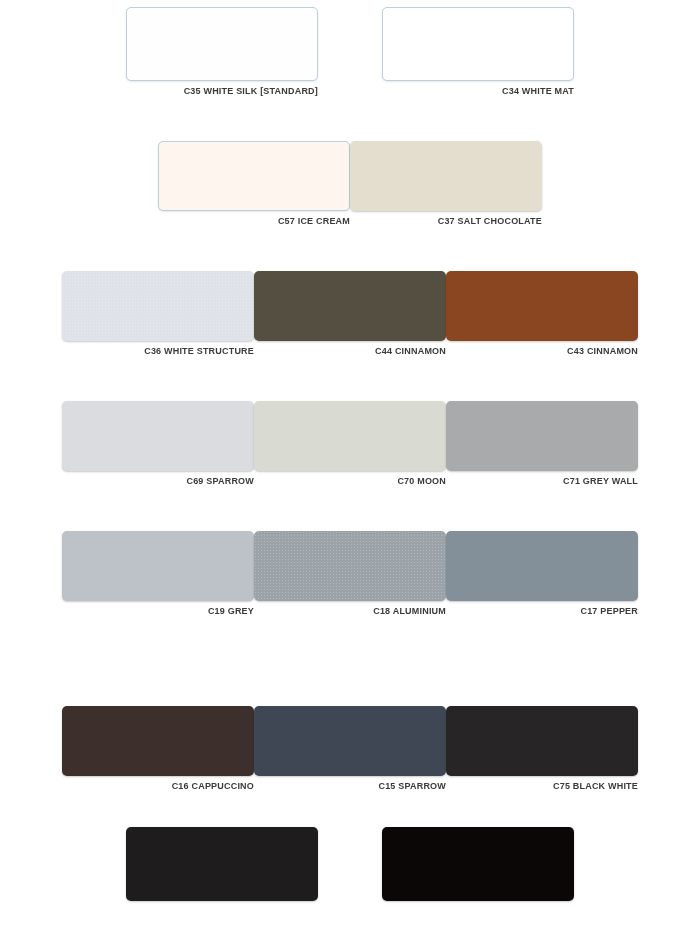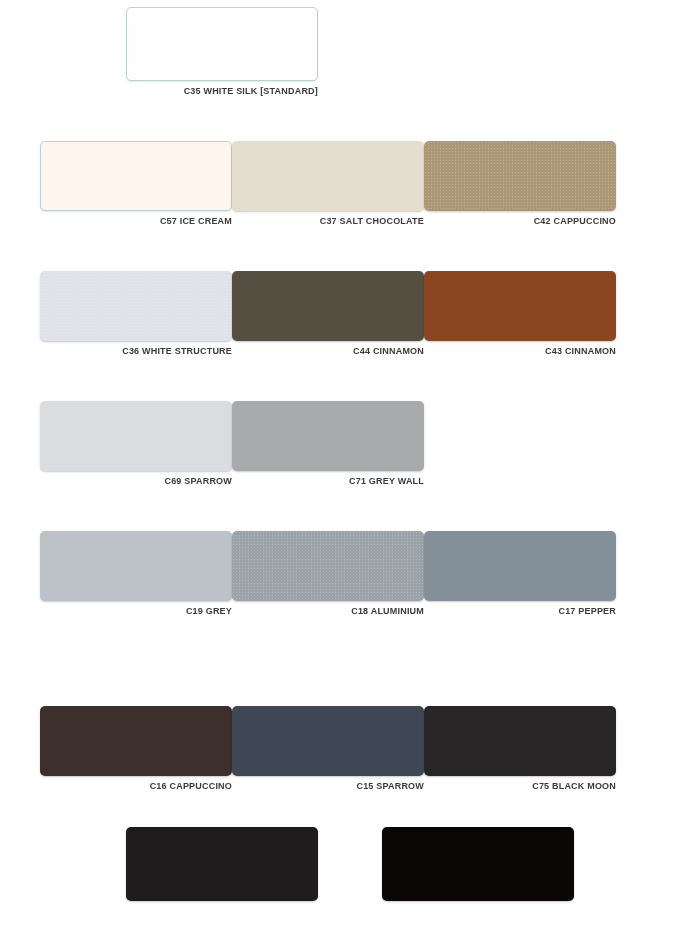--- a/index.html
+++ b/index.html
@@ -14,21 +14,21 @@
   .sheet {
     position: relative;
     width: 700px;
     height: 925px;
     overflow: hidden;
   }
   .row {
     display: flex;
     width: 620px;
     margin: 0 auto;
-    justify-content: flex-start;
+    justify-content: center;
   }
   .row.centered {
     width: 448px;
     justify-content: space-between;
   }
   .cell {
     width: 192px;
     display: flex;
     flex-direction: column;
   }
@@ -91,34 +91,34 @@
 <body>
 
 <div class="sheet">
   <div id="rows-container">
       <div class="row-gap-1"></div>
       <div class="row centered">
         <div class="cell">
           <div class="swatch tall outlined" style="background: rgb(254, 254, 254);"></div>
           <div class="label">C35 WHITE SILK [STANDARD]</div>
         </div>
+        <div class="cell">
+          <div class="swatch tall outlined" style="background: rgb(255, 255, 255);"></div>
+          <div class="label">C34 WHITE MAT</div>
+        </div>
       </div>
       <div class="row-gap"></div>
       <div class="row">
         <div class="cell">
           <div class="swatch outlined" style="background: rgb(253, 245, 238);"></div>
           <div class="label">C57 ICE CREAM</div>
         </div>
         <div class="cell">
           <div class="swatch" style="background: rgb(228, 222, 206);"></div>
           <div class="label">C37 SALT CHOCOLATE</div>
-        </div>
-        <div class="cell">
-          <div class="swatch grain" style="background: rgb(171, 152, 119);"></div>
-          <div class="label">C42 CAPPUCCINO</div>
         </div>
       </div>
       <div class="row-gap"></div>
       <div class="row">
         <div class="cell">
           <div class="swatch grain" style="background: rgb(223, 226, 232);"></div>
           <div class="label">C36 WHITE STRUCTURE</div>
         </div>
         <div class="cell">
           <div class="swatch grain-fine" style="background: rgb(84, 79, 64);"></div>
@@ -127,20 +127,24 @@
         <div class="cell">
           <div class="swatch grain-fine" style="background: rgb(138, 70, 32);"></div>
           <div class="label">C43 CINNAMON</div>
         </div>
       </div>
       <div class="row-gap"></div>
       <div class="row">
         <div class="cell">
           <div class="swatch" style="background: rgb(218, 220, 223);"></div>
           <div class="label">C69 SPARROW</div>
+        </div>
+        <div class="cell">
+          <div class="swatch" style="background: rgb(217, 218, 210);"></div>
+          <div class="label">C70 MOON</div>
         </div>
         <div class="cell">
           <div class="swatch" style="background: rgb(168, 170, 171);"></div>
           <div class="label">C71 GREY WALL</div>
         </div>
       </div>
       <div class="row-gap"></div>
       <div class="row">
         <div class="cell">
           <div class="swatch" style="background: rgb(188, 194, 199);"></div>
@@ -161,21 +165,21 @@
         <div class="cell">
           <div class="swatch grain-fine" style="background: rgb(61, 47, 44);"></div>
           <div class="label">C16 CAPPUCCINO</div>
         </div>
         <div class="cell">
           <div class="swatch grain-fine" style="background: rgb(62, 71, 83);"></div>
           <div class="label">C15 SPARROW</div>
         </div>
         <div class="cell">
           <div class="swatch" style="background: rgb(39, 37, 38);"></div>
-          <div class="label">C75 BLACK MOON</div>
+          <div class="label">C75 BLACK WHITE</div>
         </div>
       </div>
       <div class="row-gap-last"></div>
       <div class="row centered">
         <div class="cell">
           <div class="swatch tall" style="background: rgb(30, 28, 29);"></div>
         </div>
         <div class="cell">
           <div class="swatch tall" style="background: rgb(12, 7, 7);"></div>
         </div>

